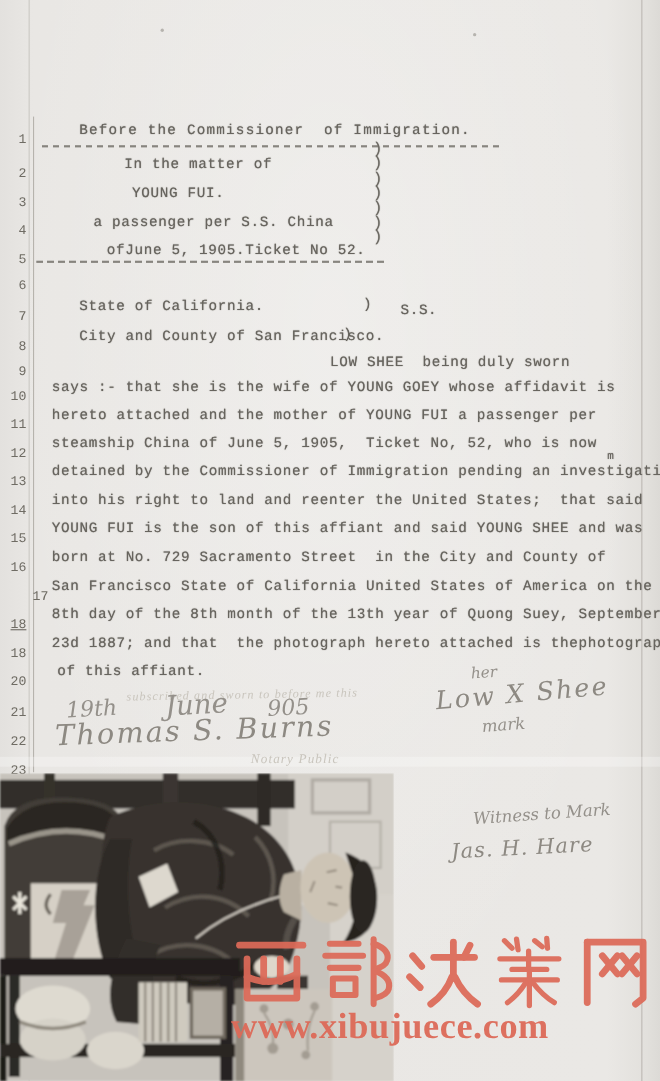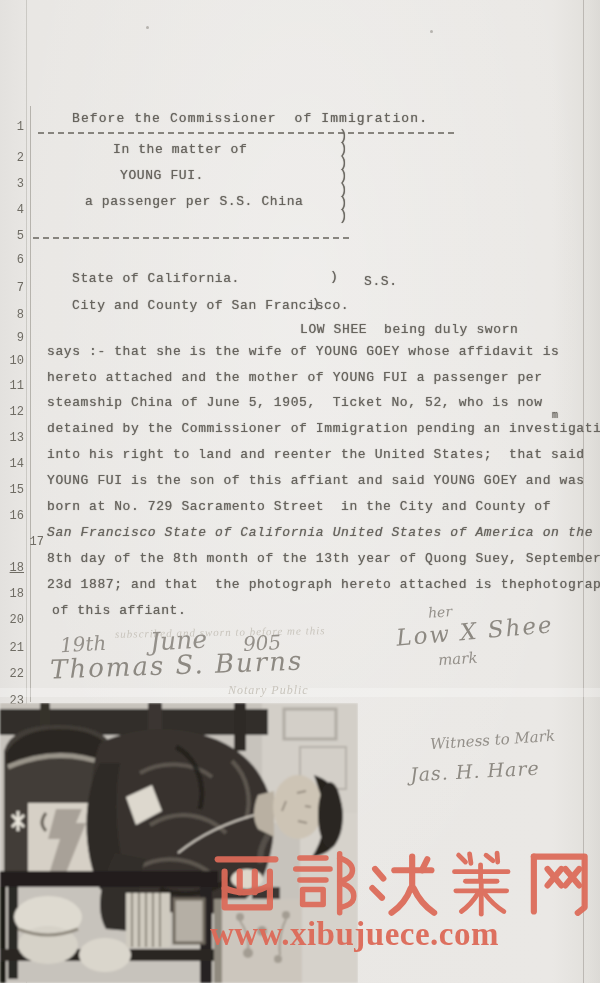--- a/index.html
+++ b/index.html
@@ -83,20 +83,21 @@
       <span class="ln" style="top: 694px;">23</span>
       <span class="ln" style="top: 706px;">24</span>
     </div>
 
   <div class="typed hd" style="left:72px;top:111px;">Before the Commissioner  of Immigration.</div>
   <div class="dash" style="left:38px;top:132px;width:418px;"></div>
 
   <div class="typed" style="left:113px;top:142px;">In the matter of</div>
   <div class="typed" style="left:120px;top:168px;">YOUNG FUI.</div>
   <div class="typed" style="left:85px;top:194px;">a passenger per S.S. China</div>
+  <div class="typed" style="left:97px;top:220px;">ofJune 5, 1905.Ticket No 52.</div>
   <div id="brace-col">
       <span class="brace" style="top: 128px;">)</span>
       <span class="brace" style="top: 141.4px;">)</span>
       <span class="brace" style="top: 154.8px;">)</span>
       <span class="brace" style="top: 168.2px;">)</span>
       <span class="brace" style="top: 181.6px;">)</span>
       <span class="brace" style="top: 195px;">)</span>
       <span class="brace" style="top: 208.4px;">)</span>
     </div>
   <div class="dash" style="left:33px;top:237px;width:318px;"></div>
@@ -107,23 +108,23 @@
   <div class="typed" style="left:72px;top:298px;">City and County of San Francisco.</div>
   <div class="typed" style="left:312px;top:296px;">)</div>
 
   <div class="typed" style="left:300px;top:322px;">LOW SHEE  being duly sworn</div>
   <div class="typed" style="left:47px;top:370px;">hereto attached and the mother of YOUNG FUI a passenger per</div>
   <div class="typed" style="left:47px;top:344px;">says :- that she is the wife of YOUNG GOEY whose affidavit is</div>
   <div class="typed" style="left:47px;top:395px;">steamship China of June 5, 1905,  Ticket No, 52, who is now</div>
   <div class="typed" style="left:47px;top:421px;">detained by the Commissioner of Immigration pending an investigation</div>
   <div class="typed sup" style="left:552px;top:410px;">m</div>
   <div class="typed" style="left:47px;top:447px;">into his right to land and reenter the United States;  that said</div>
-  <div class="typed" style="left:47px;top:473px;">YOUNG FUI is the son of this affiant and said YOUNG GOEY and was</div>
+  <div class="typed" style="left:47px;top:473px;">YOUNG FUI is the son of this affiant and said YOUNG SHEE and was</div>
   <div class="typed" style="left:47px;top:499px;">born at No. 729 Sacramento Street  in the City and County of</div>
-  <div class="typed" style="left:47px;top:525px;font-style:italic;">San Francisco State of California United States of America on the</div>
+  <div class="typed" style="left:47px;top:525px;">San Francisco State of California United States of America on the</div>
   <div class="typed" style="left:47px;top:551px;">8th day of the 8th month of the 13th year of Quong Suey, September</div>
   <div class="typed" style="left:47px;top:577px;">23d 1887; and that  the photograph hereto attached is thephotograph</div>
   <div class="typed" style="left:40px;top:603px;margin-left:12px;">of this affiant.</div>
 
   <div class="hand" style="left:428px;top:604px;font-size:14px;transform:rotate(-4deg);">her</div>
   <div class="hand" style="left:396px;top:618px;font-size:23px;letter-spacing:2px;transform:rotate(-5deg);color:#8d8982;">Low X Shee</div>
   <div class="hand" style="left:438px;top:650px;font-size:15px;transform:rotate(-4deg);">mark</div>
 
   <div class="faintprint" style="left:115px;top:626px;font-size:11px;letter-spacing:1px;transform:rotate(-1deg);">subscribed and sworn to before me this</div>
   <div class="hand" style="left:60px;top:632px;font-size:20px;transform:rotate(-3deg);">19th</div>

